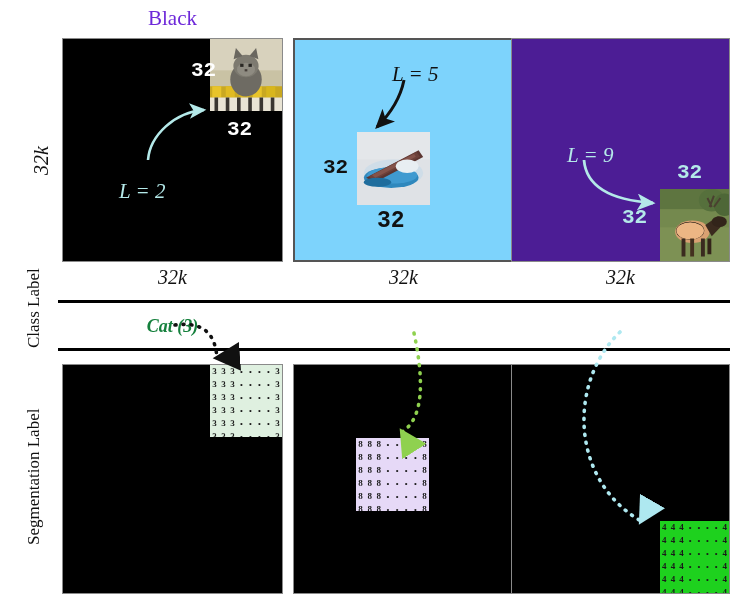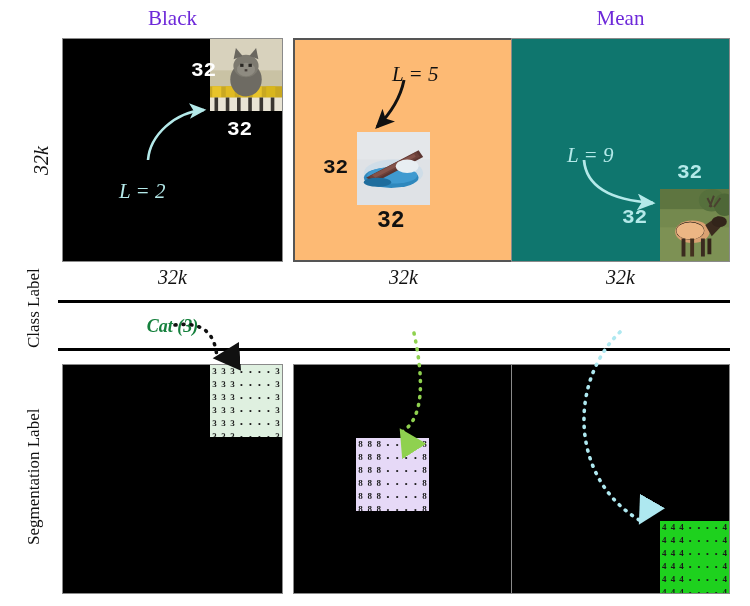--- a/index.html
+++ b/index.html
@@ -16,22 +16,22 @@
     font-family:"Liberation Serif",serif;
     font-size:21px;color:#6d28d9;line-height:1;
   }
 
   
   .canvas{
     position:absolute;box-sizing:border-box;
     border:1.5px solid #8a8a8a;overflow:hidden;
   }
   .canvas.black{background:#000000;}
-  .canvas.white{background:#fdba74;border:2px solid #555;}
-  .canvas.mean {background:#0f766e;}
+  .canvas.white{background:#7dd3fc;border:2px solid #555;}
+  .canvas.mean {background:#4c1d95;}
 
   
   .thumb{position:absolute;overflow:hidden;}
 
   
   .cap{
     position:absolute;font-size:20px;color:#111;
     font-family:"Liberation Serif",serif;font-style:italic;
     white-space:nowrap;
   }
@@ -85,21 +85,20 @@
 
   
   .px{image-rendering:pixelated;width:100%;height:100%;display:block;}
 </style>
 </head>
 <body>
 
 <div class="fig">
 
   <div class="col-title" style="left:62px;top:8px;width:221px;">Black</div>
-  <div class="col-title" style="left:511px;top:8px;width:219px;">Mean</div>
 
   <div class="canvas black" style="left:62px;top:38px;width:221px;height:224px;">
 
     <div class="thumb" style="right:0px;top:0px;width:72px;height:72px;">
       <svg class="px" viewBox="0 0 32 32" preserveAspectRatio="none">
         <rect x="0" y="0" width="32" height="32" fill="#cfc7ad"></rect>
         <rect x="0" y="0" width="32" height="14" fill="#d8d2bd"></rect>
         <rect x="0" y="14" width="32" height="8" fill="#c9c2a4"></rect>
 
         <rect x="0" y="21" width="32" height="6" fill="#c9a820"></rect>

